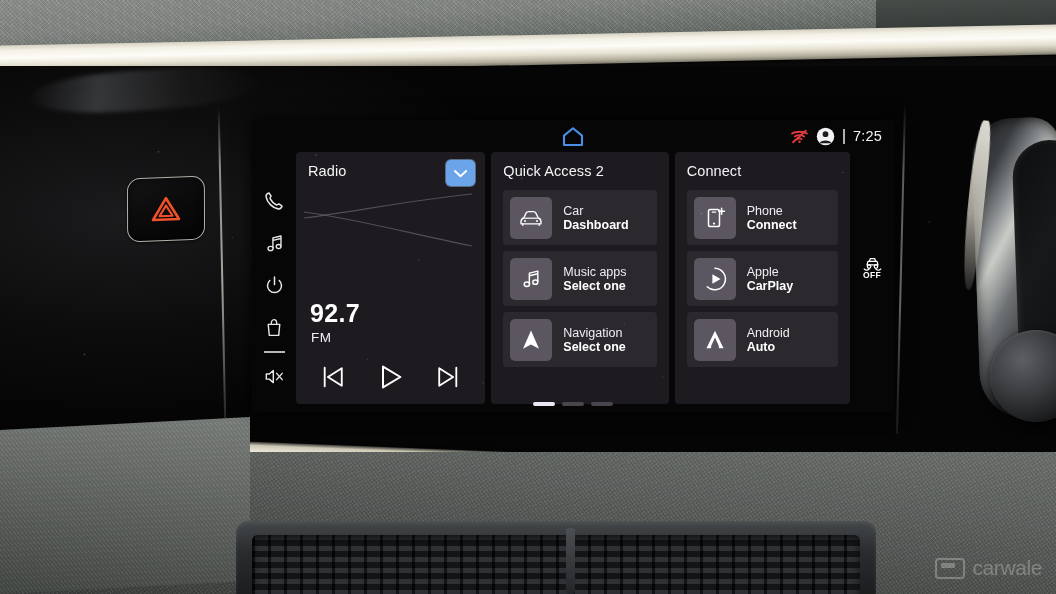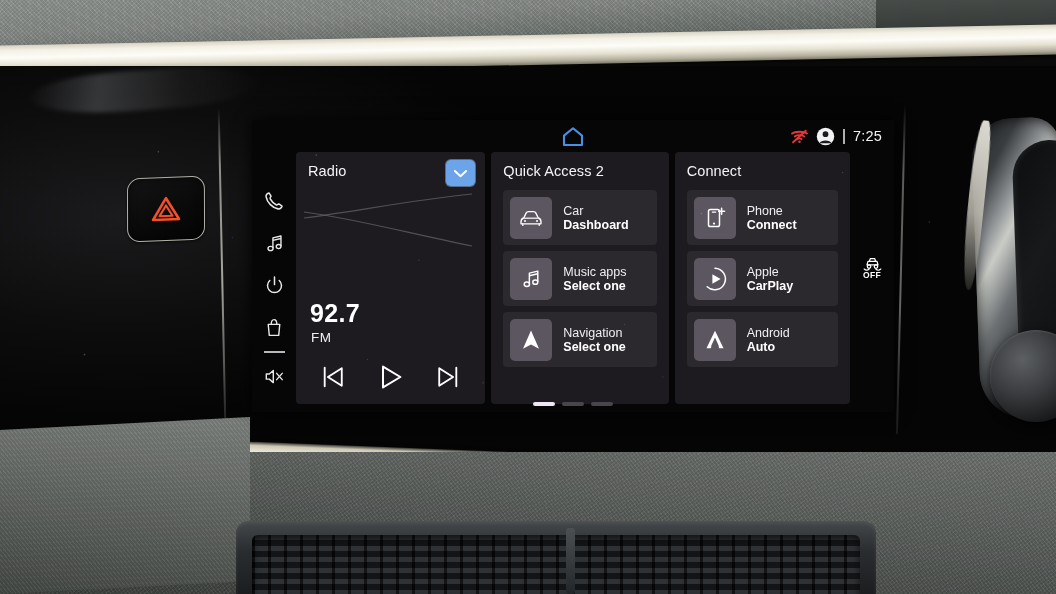--- a/index.html
+++ b/index.html
@@ -562,14 +562,18 @@
 
     <div class="pager">
       <span class="pg active"></span>
       <span class="pg"></span>
       <span class="pg"></span>
     </div>
 
     <div class="screen-dust"></div>
   </div>
 
+  <div class="watermark">
+    <span class="wm-mark"></span>
+    <span class="wm-text">carwale</span>
+  </div>
 
 </div>
 
 </body></html>

